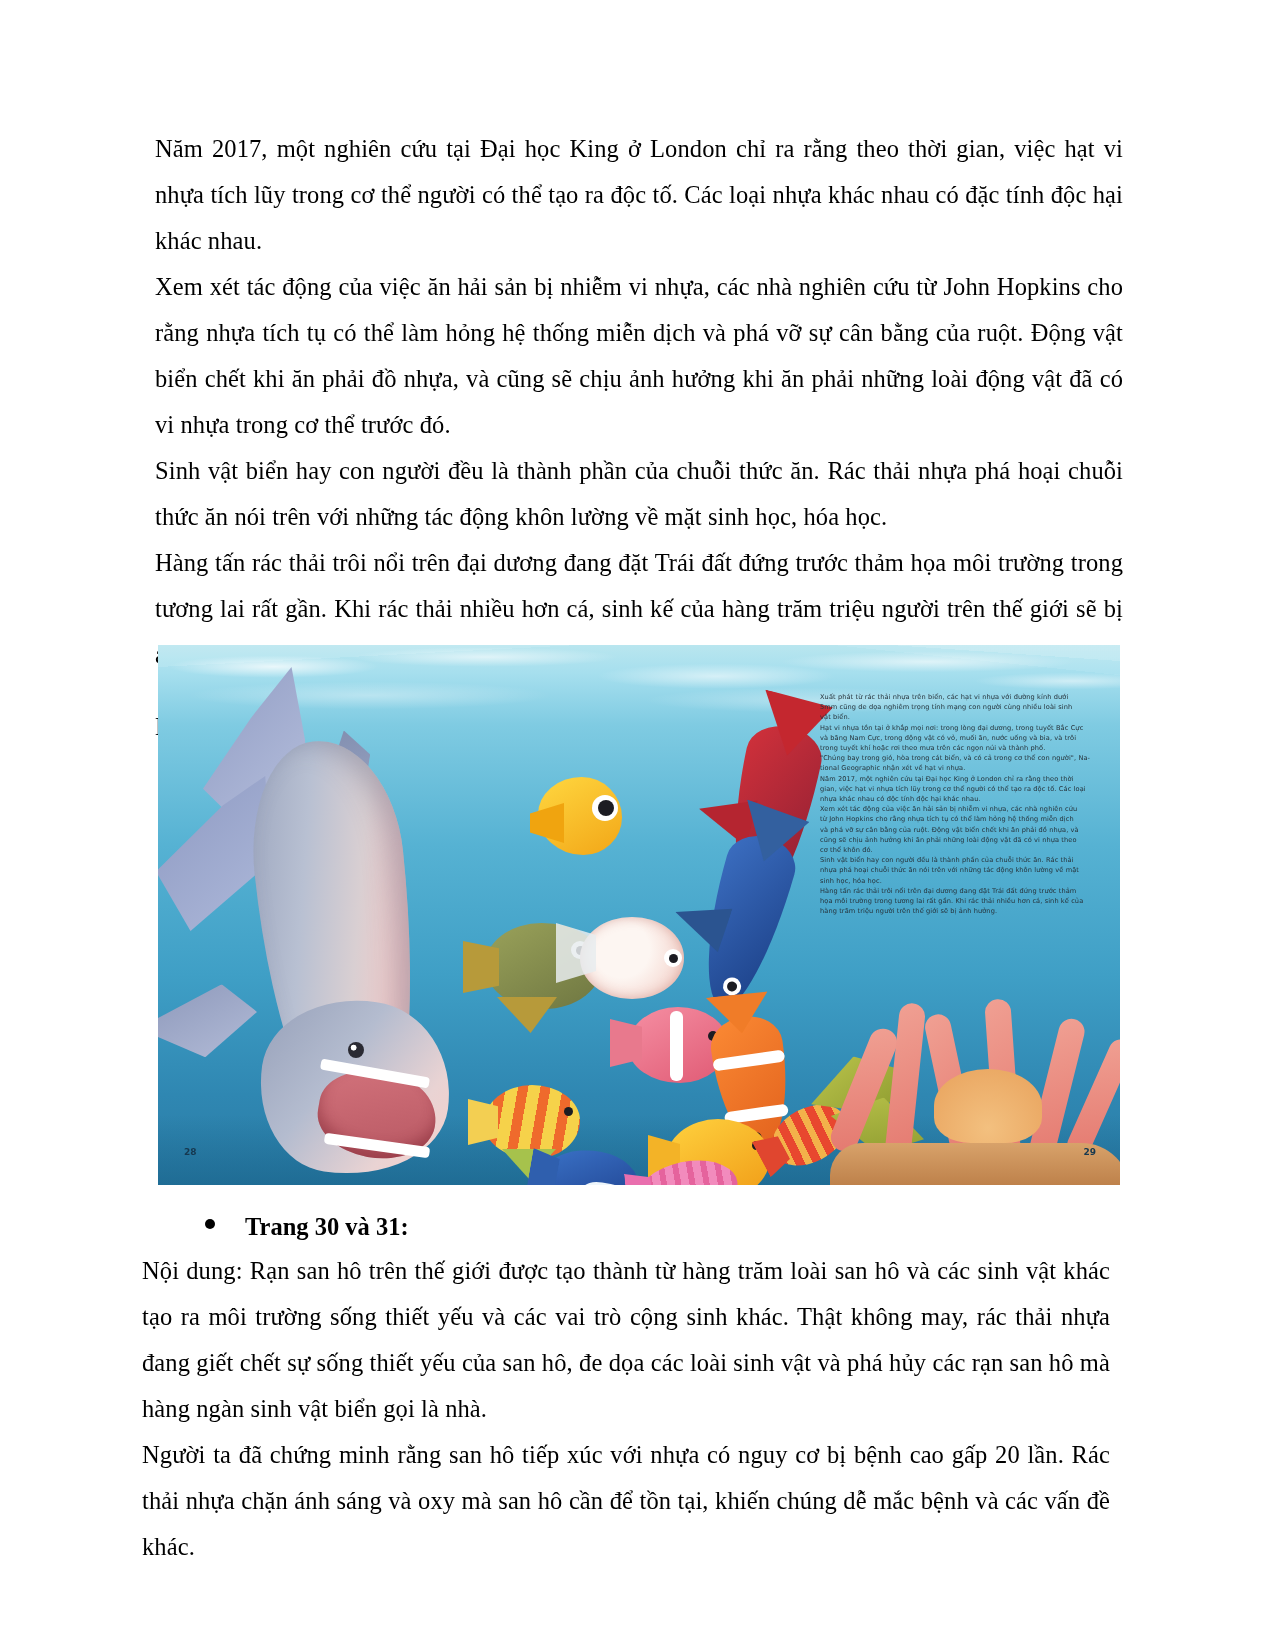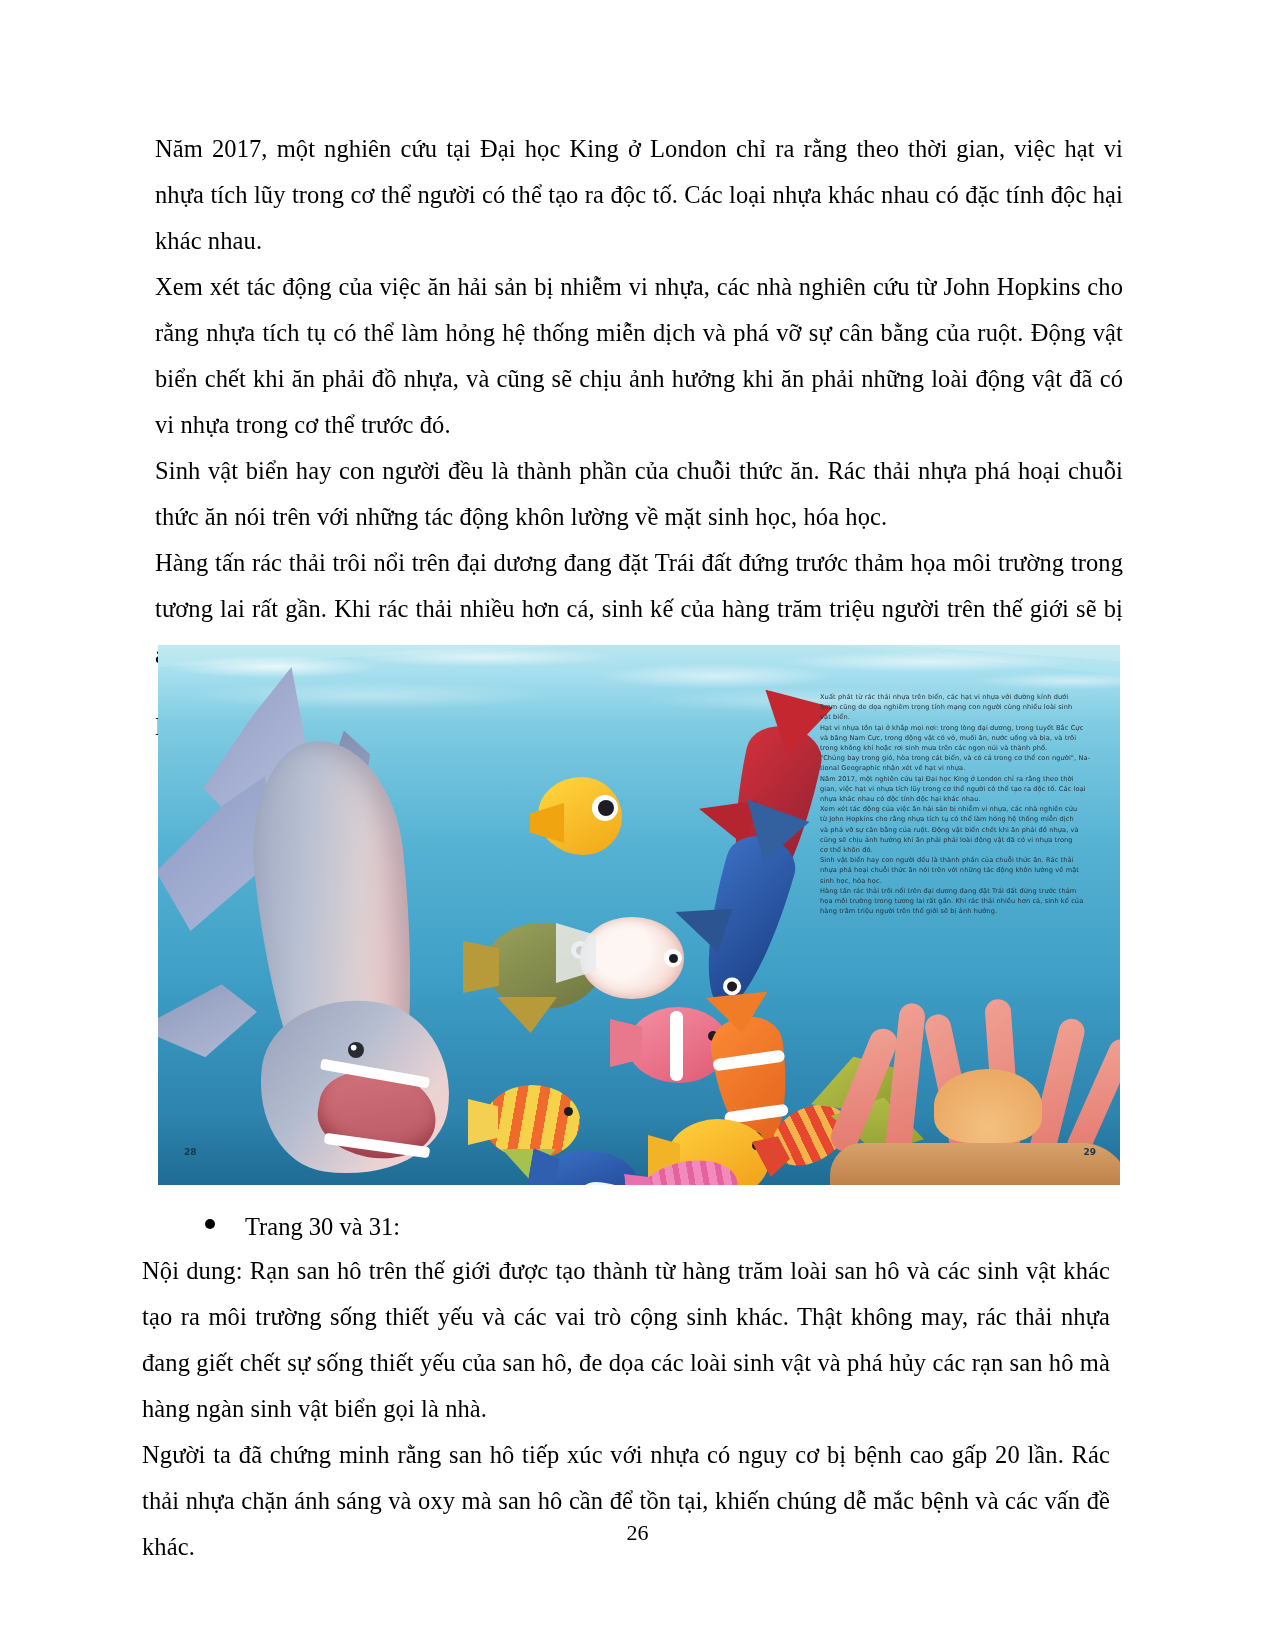--- a/index.html
+++ b/index.html
@@ -213,20 +213,21 @@
 
   .bullet-row {
     position: absolute;
     left: 155px;
     top: 1204px;
     width: 968px;
     font-size: 24.5px;
     line-height: 46px;
     display: flex;
     align-items: baseline;
+    font-weight: bold;
   }
   .bullet-dot {
     display: inline-block;
     width: 10px; height: 10px;
     border-radius: 50%;
     background: #000;
     margin-left: 50px;
     margin-right: 30px;
     position: relative;
     top: -6px;
@@ -374,30 +375,30 @@
         <div class="coral-fan" style="left:104px;top:74px;width:108px;height:74px;"></div>
         <div class="rock" style="left:0px;bottom:-6px;width:300px;height:58px;"></div>
       </div>
 
       <div class="illus-text">
         <p>Xuất phát từ rác thải nhựa trên biển, các hạt vi nhựa với đường kính dưới</p>
         <p>5mm cũng de dọa nghiêm trọng tính mạng con người cùng nhiều loài sinh</p>
         <p>vật biển.</p>
         <p>Hạt vi nhựa tồn tại ở khắp mọi nơi: trong lòng đại dương, trong tuyết Bắc Cực</p>
         <p>và băng Nam Cực, trong động vật có vỏ, muối ăn, nước uống và bia, và trôi</p>
-        <p>trong không khí hoặc rơi sinh mưa trên các ngọn núi và thành phố.</p>
+        <p>trong tuyết khí hoặc rơi theo mưa trên các ngọn núi và thành phố.</p>
         <p>"Chúng bay trong gió, hòa trong cát biển, và có cả trong cơ thể con người", Na-</p>
         <p>tional Geographic nhận xét về hạt vi nhựa.</p>
         <p>Năm 2017, một nghiên cứu tại Đại học King ở London chỉ ra rằng theo thời</p>
         <p>gian, việc hạt vi nhựa tích lũy trong cơ thể người có thể tạo ra độc tố. Các loại</p>
         <p>nhựa khác nhau có độc tính độc hại khác nhau.</p>
         <p>Xem xét tác động của việc ăn hải sản bị nhiễm vi nhựa, các nhà nghiên cứu</p>
         <p>từ John Hopkins cho rằng nhựa tích tụ có thể làm hỏng hệ thống miễn dịch</p>
         <p>và phá vỡ sự cân bằng của ruột. Động vật biển chết khi ăn phải đồ nhựa, và</p>
-        <p>cũng sẽ chịu ảnh hưởng khi ăn phải phải loài động vật đã có vi nhựa trong</p>
+        <p>cũng sẽ chịu ảnh hưởng khi ăn phải những loài động vật đã có vi nhựa theo</p>
         <p>cơ thể khôn đó.</p>
         <p>Sinh vật biển hay con người đều là thành phần của chuỗi thức ăn. Rác thải</p>
         <p>nhựa phá hoại chuỗi thức ăn nói trên với những tác động khôn lường về mặt</p>
         <p>sinh học, hóa học.</p>
         <p>Hàng tấn rác thải trôi nổi trên đại dương đang đặt Trái đất đứng trước thảm</p>
         <p>họa môi trường trong tương lai rất gần. Khi rác thải nhiều hơn cá, sinh kế của</p>
         <p>hàng trăm triệu người trên thế giới sẽ bị ảnh hưởng.</p>
       </div>
 
       <div class="pagenum-illus pagenum-left">28</div>
@@ -408,15 +409,14 @@
   <div class="bullet-row">
     <span class="bullet-dot"></span>
     <span>Trang 30 và 31:</span>
   </div>
 
   <div class="after-figure">
     <p class="body-par">Nội dung: Rạn san hô trên thế giới được tạo thành từ hàng trăm loài san hô và các sinh vật khác tạo ra môi trường sống thiết yếu và các vai trò cộng sinh khác. Thật không may, rác thải nhựa đang giết chết sự sống thiết yếu của san hô, đe dọa các loài sinh vật và phá hủy các rạn san hô mà hàng ngàn sinh vật biển gọi là nhà.</p>
     <p class="body-par">Người ta đã chứng minh rằng san hô tiếp xúc với nhựa có nguy cơ bị bệnh cao gấp 20 lần. Rác thải nhựa chặn ánh sáng và oxy mà san hô cần để tồn tại, khiến chúng dễ mắc bệnh và các vấn đề khác.</p>
   </div>
 
-  <div class="footer-pagenum">26</div>
 
 </div>
 
 </body></html>

